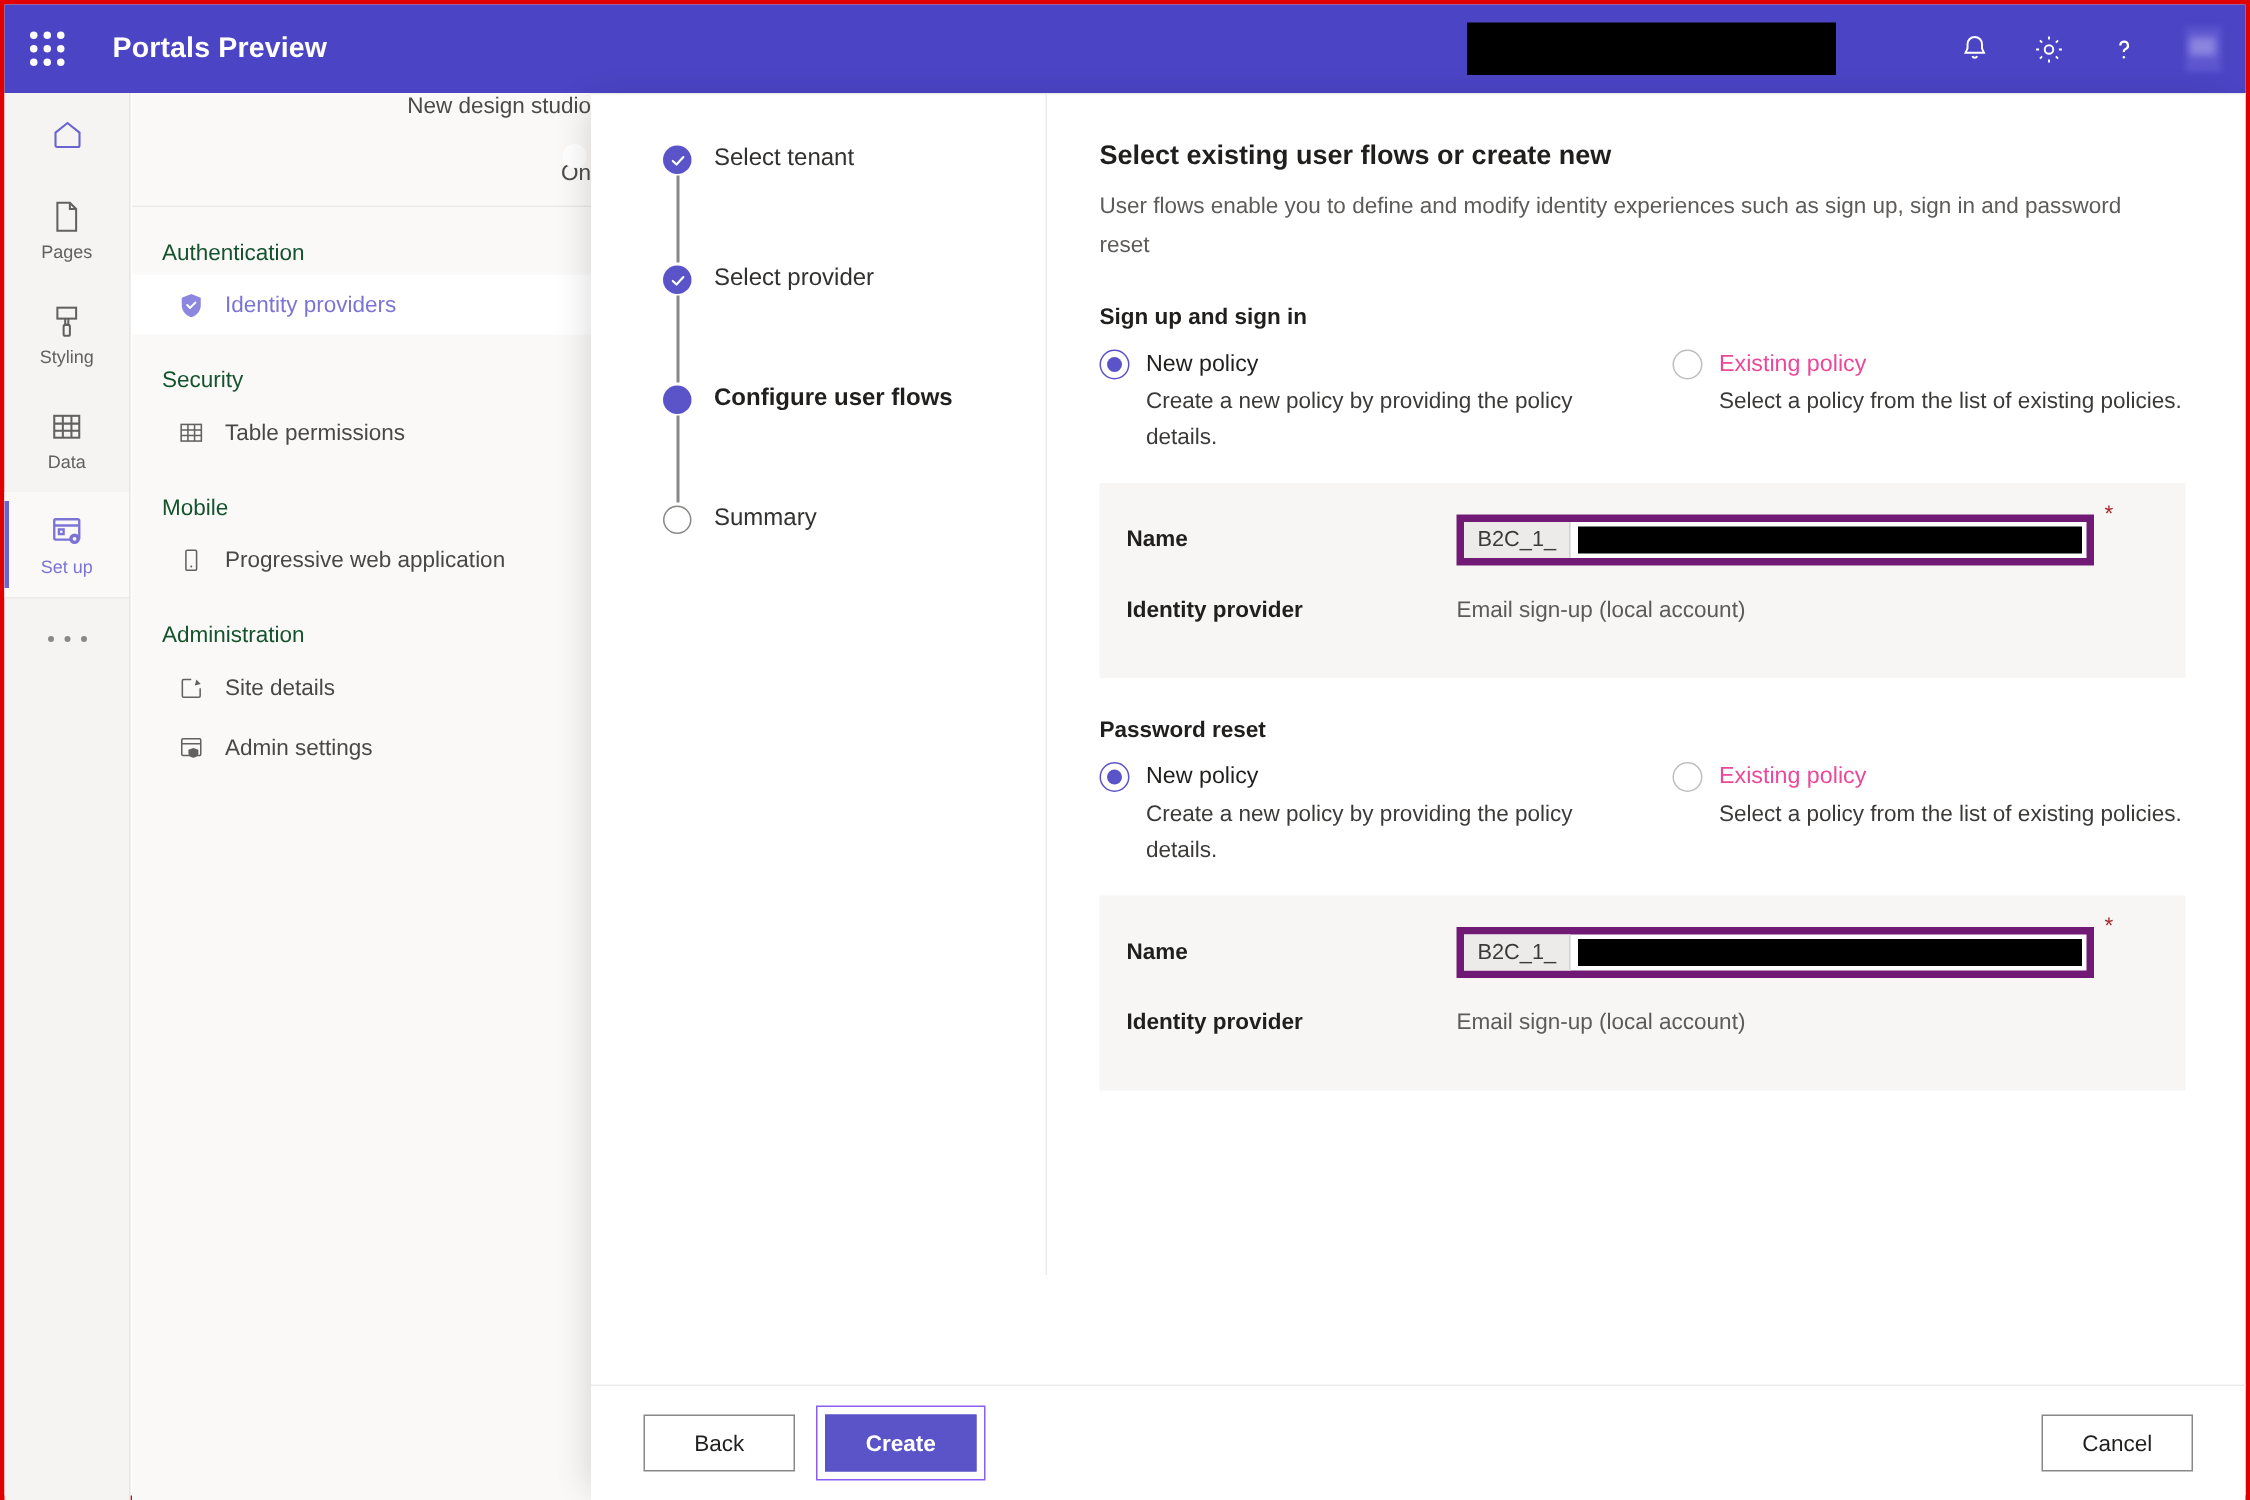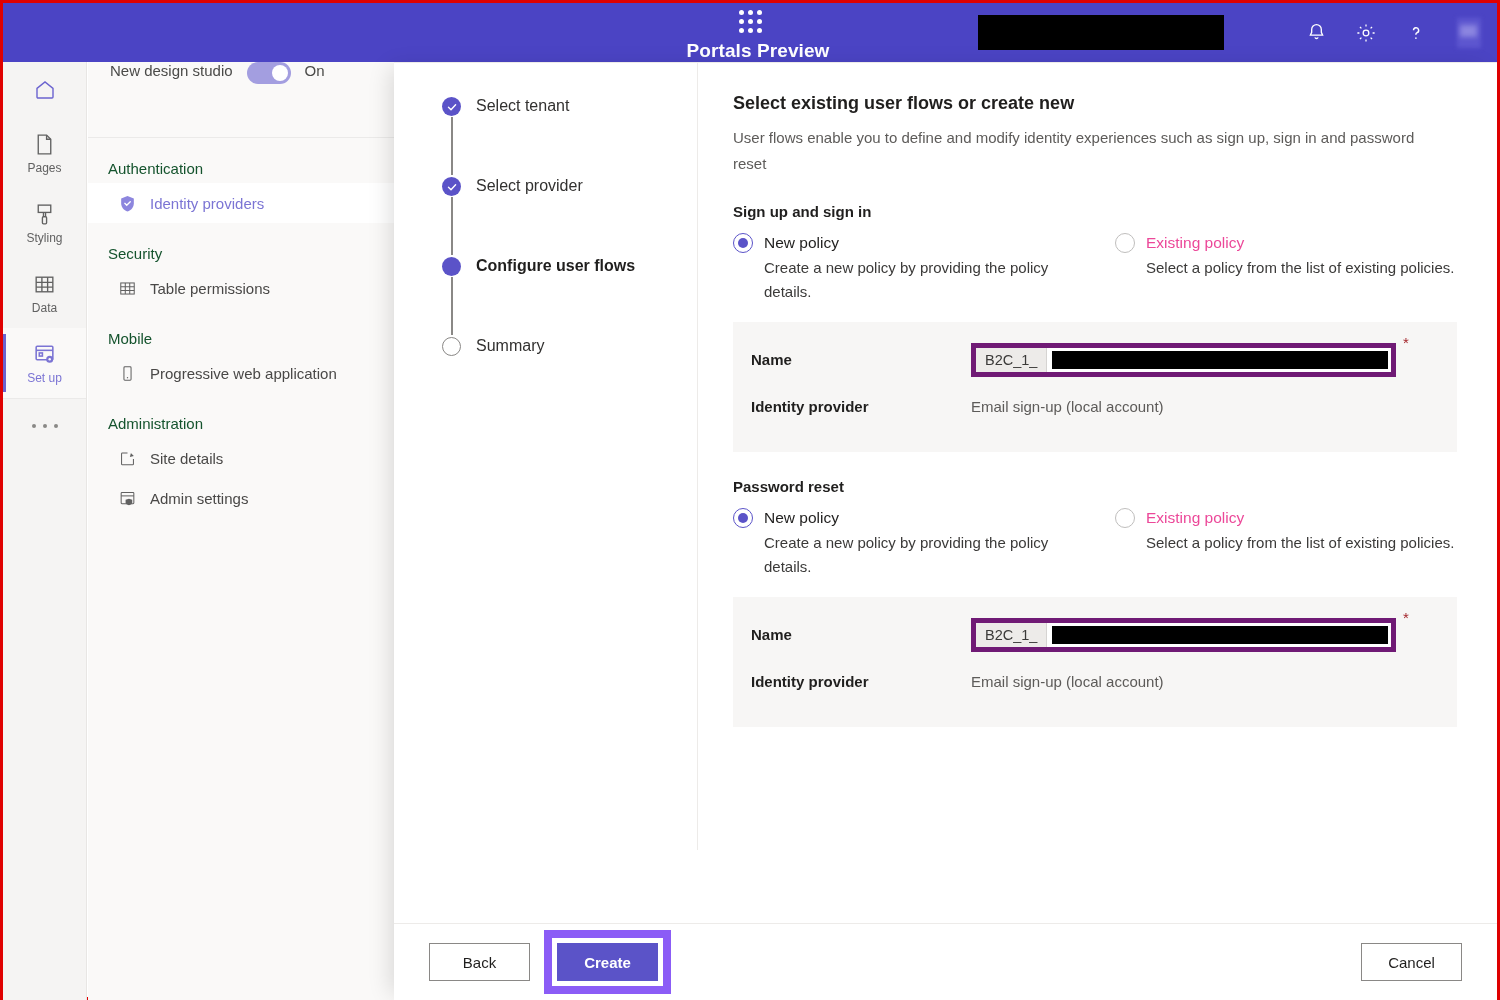--- a/index.html
+++ b/index.html
@@ -14,21 +14,21 @@
     width: 1500px; height: 1000px;
     border: 3px solid #e00000;
     background: #ffffff;
   }
 
   
   .appbar {
     position: absolute; left: 0; top: 0;
     width: 1494px; height: 59px;
     background: #4b44c4;
-    display: flex; align-items: center; flex-direction: column;
+    display: flex; align-items: center;
   }
   .waffle {
     width: 56px; height: 59px;
     display: flex; align-items: center; justify-content: center;
     cursor: pointer;
   }
   .waffle .grid {
     display: grid; grid-template-columns: repeat(3, 5px);
     grid-template-rows: repeat(3, 5px); gap: 4px;
   }
@@ -110,22 +110,22 @@
     height: 40px; display: flex; align-items: center; gap: 13px;
     padding-left: 29px; cursor: pointer; font-size: 15px; color: #494847;
   }
   .nav-item.selected { background: #ffffff; color: #7b74d4; }
   .nav-ico { width: 20px; height: 20px; display:flex; align-items:center; justify-content:center; flex:0 0 20px; }
 
   
   .toggle-row {
     position: absolute; left: 85px; top: 59px;
     width: 306px; height: 56px;
-    display: flex; align-items: flex-start; gap: 14px;
-    background: #faf9f8; padding-left: 22px;
+    display: flex; align-items: flex-end; gap: 14px;
+    background: #faf9f8; padding-left: 22px; flex-direction: column;
   }
   .toggle-label { font-size: 15px; color: #4a4a48; }
   .switch {
     width: 44px; height: 22px; border-radius: 11px; background: #a39ee0;
     position: relative; cursor: pointer;
   }
   .switch .knob {
     position: absolute; right: 3px; top: 3px;
     width: 16px; height: 16px; border-radius: 50%; background: #fff;
   }
@@ -240,21 +240,21 @@
   .btn {
     height: 38px; min-width: 101px; padding: 0 18px;
     font-size: 15px; font-family: inherit; cursor: pointer;
     border: 1px solid #8a8886; background: #fff; color: #201f1e;
   }
   .btn.primary {
     background: #5b53c8; color: #fff; border-color: #5b53c8; font-weight: 600;
   }
   .create-wrap {
     margin-left: 14px; padding: 5px;
-    border: 8px solid #8b5cf6; display: inline-block; line-height: 0;
+    border: 1px solid #8b5cf6; display: inline-block; line-height: 0;
   }
   .spacer { flex: 1; }
 </style>
 </head>
 <body>
 
 <div id="app">
 
   <div class="appbar">
     <div class="waffle">

